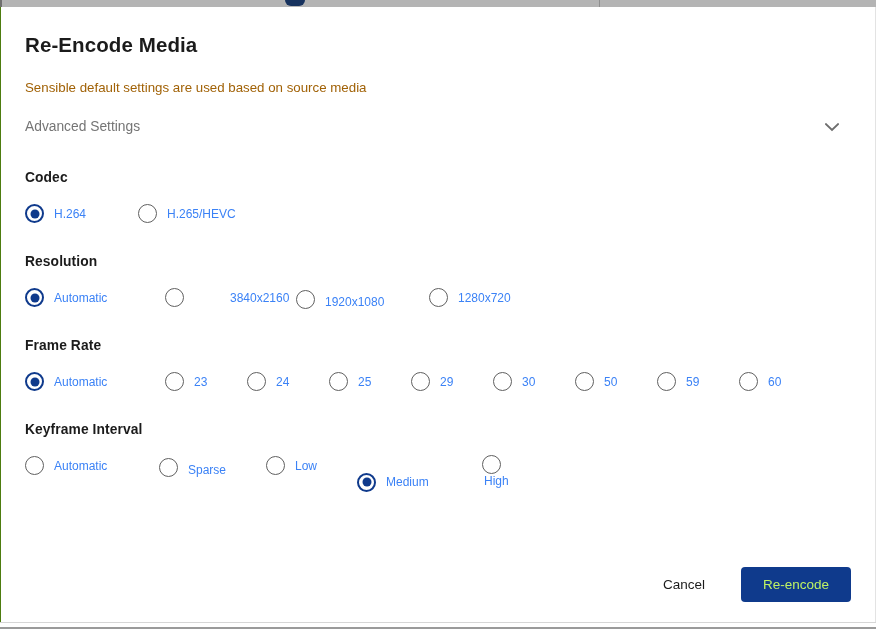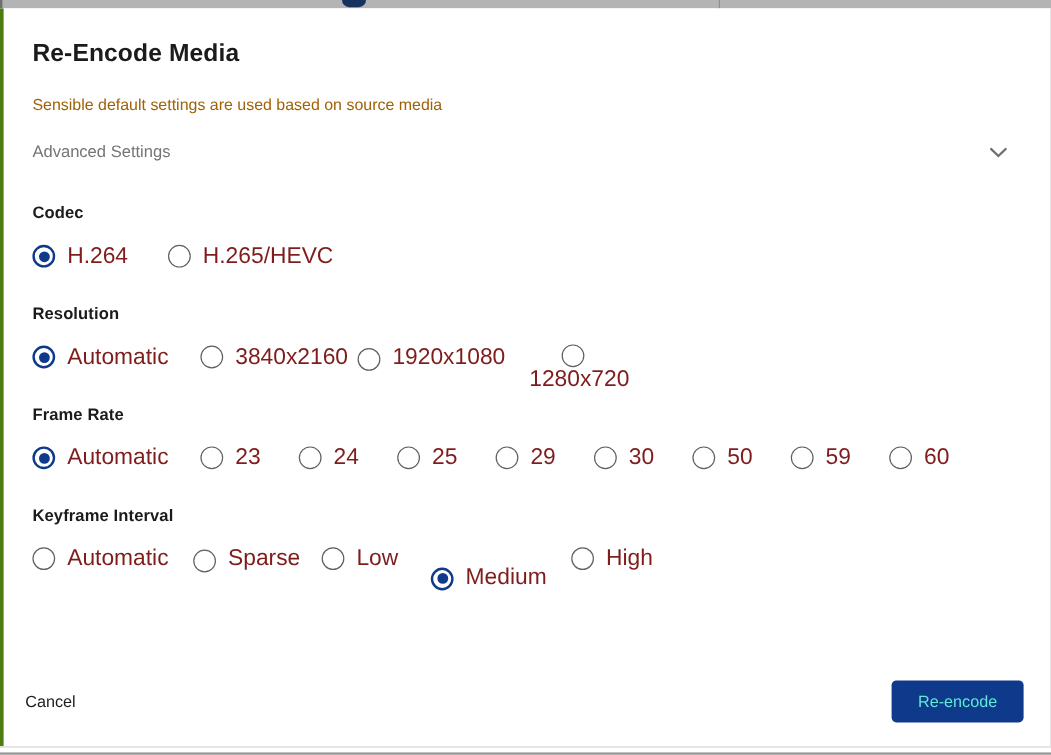--- a/index.html
+++ b/index.html
@@ -39,21 +39,21 @@
     background: #6f6f6f;
   }
 
   
   #dialog-panel {
     position: absolute;
     left: 0; top: 7px;
     width: 876px;
     height: 615px;
     background: #ffffff;
-    border-left: 3px solid #4d7c0f;
+    border-left: 1px solid #4d7c0f;
     border-right: 1px solid #e3e3e3;
     overflow: hidden;
   }
 
   #dialog-body {
     padding: 26px 24px 0 24px;
   }
 
   #page-title {
     font-size: 20.5px;
@@ -124,68 +124,68 @@
     content: "";
     position: absolute;
     left: 50%; top: 50%;
     transform: translate(-50%, -50%);
     width: 9px; height: 9px;
     border-radius: 50%;
     background: #0f3a8c;
   }
   .radio-label {
     margin-left: 10px;
-    font-size: 19px;
-    color: #7f1d1d;
+    font-size: 12px;
+    color: #3b82f6;
     white-space: nowrap;
   }
 
   
   .row-codec    .radio-option:nth-child(1) { width: 113px; }
   .row-codec    .radio-option:nth-child(2) { width: auto; }
 
   .row-resolution .radio-option:nth-child(1) { width: 140px; }
-  .row-resolution .radio-option:nth-child(2) { width: 131px; }
+  .row-resolution .radio-option:nth-child(2) { width: 131px; gap: 36px; }
   .row-resolution .radio-option:nth-child(3) { width: 133px; align-items: flex-end; }
-  .row-resolution .radio-option:nth-child(4) { width: auto; flex-direction: column; }
+  .row-resolution .radio-option:nth-child(4) { width: auto; }
 
   .row-framerate .radio-option:nth-child(1) { width: 140px; }
   .row-framerate .radio-option { width: 82px; }
   .row-framerate .radio-option:nth-child(1) { width: 140px; }
 
   .row-keyframe .radio-option:nth-child(1) { width: 134px; }
   .row-keyframe .radio-option:nth-child(2) { width: 107px; align-items: flex-end; }
   .row-keyframe .radio-option:nth-child(3) { width: 91px; align-items: center; }
   .row-keyframe .radio-option:nth-child(4) { width: 117px; margin-top: 33px; }
-  .row-keyframe .radio-option:nth-child(5) { width: auto; }
+  .row-keyframe .radio-option:nth-child(5) { width: auto; flex-direction: column; }
 
   
   #dialog-footer {
     position: absolute;
     left: 0;
     bottom: 20px;
     width: 874px;
     display: flex;
     align-items: center;
-    justify-content: space-between;
+    justify-content: flex-end;
     padding-right: 24px;
   }
   #cancel-button {
     font-family: "Liberation Sans", sans-serif;
     font-size: 13.5px;
     color: #1b1b1b;
     background: transparent;
     border: none;
     padding: 8px 18px;
     cursor: pointer;
   }
   #re-encode-button {
     font-family: "Liberation Sans", sans-serif;
     font-size: 13.5px;
-    color: #5eead4;
+    color: #bef264;
     background: #0f3a8c;
     border: none;
     border-radius: 4px;
     padding: 11px 22px;
     margin-left: 18px;
     cursor: pointer;
     line-height: 1;
   }
 
   

